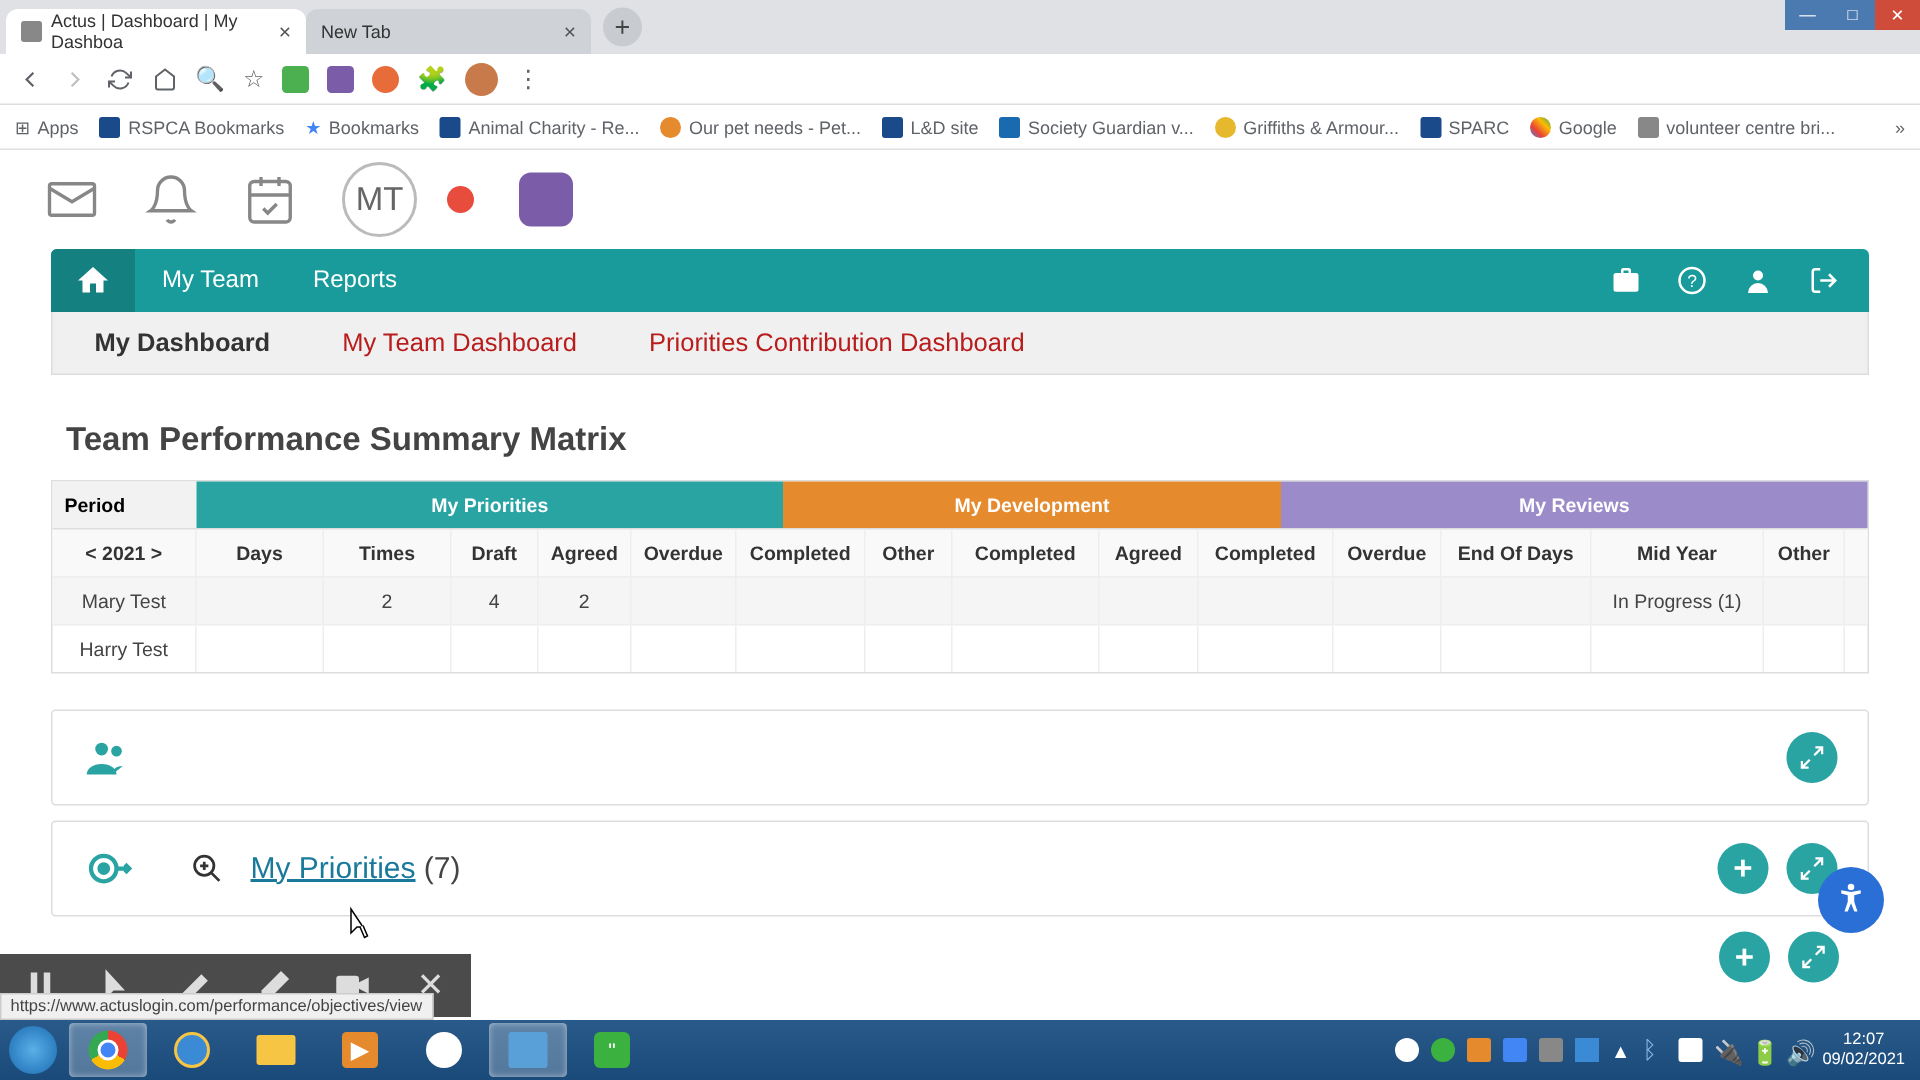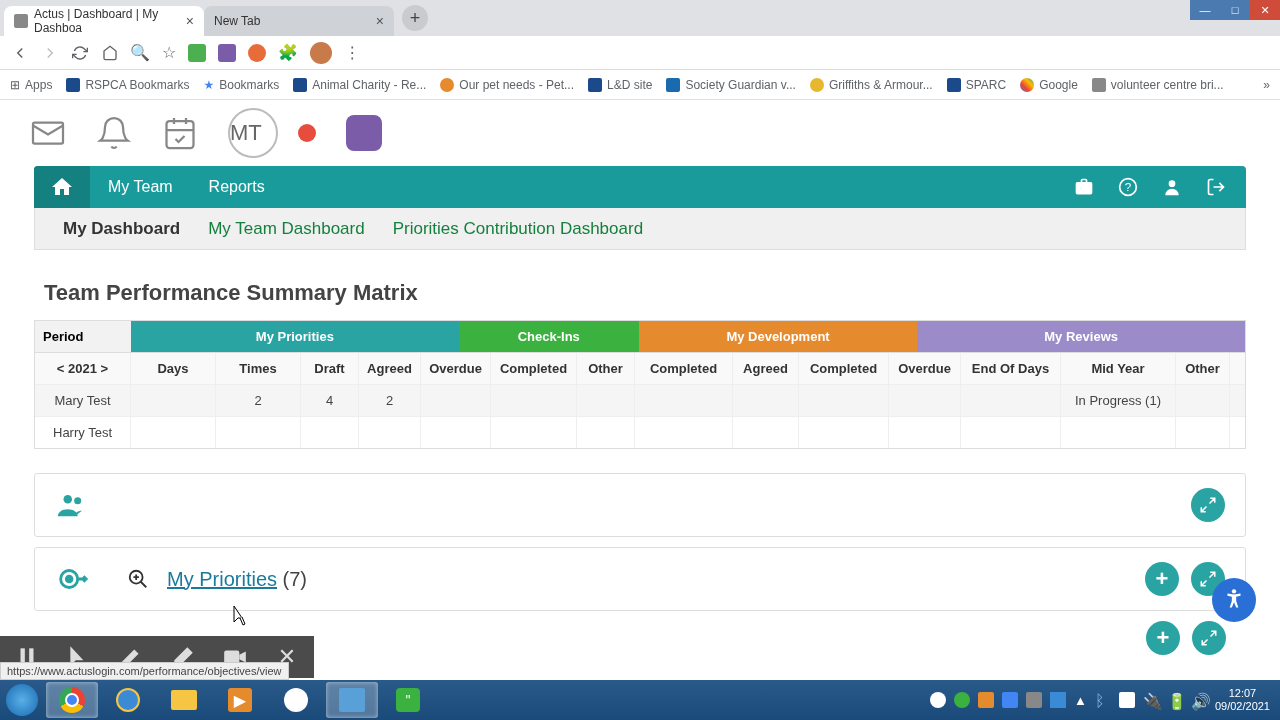--- a/index.html
+++ b/index.html
@@ -32,32 +32,32 @@
 .win-max { background: #4a7ab0; }
 .win-close { background: #d04c3a; }
 
 
 .page { height: 580px; overflow: hidden; background: #fff; position: relative; }
 .header { display: flex; align-items: center; justify-content: space-between; padding: 8px 30px; }
 .logo { width: 150px; height: 75px; }
 .logo svg { width: 100%; height: 100%; }
 .header-icons { display: flex; gap: 30px; align-items: center; }
 .header-icons .hi { width: 36px; height: 36px; color: #878787; }
-.avatar { width: 50px; height: 50px; border-radius: 50%; border: 2px solid #bbb; display: flex; align-items: center; font-size: 22px; color: #666; font-weight: 500; }
+.avatar { width: 50px; height: 50px; border-radius: 50%; border: 2px solid #bbb; display: flex; align-items: center; justify-content: center; font-size: 22px; color: #666; font-weight: 500; }
 .status-dot { width: 18px; height: 18px; border-radius: 50%; background: #e74c3c; margin-left: -10px; }
 .purple-btn { width: 36px; height: 36px; border-radius: 8px; background: #7a5ca8; }
 
 .nav-main { margin: 0 34px; background: #1a9b9b; height: 42px; display: flex; align-items: center; color: #fff; border-radius: 4px 4px 0 0; }
 .nav-home { width: 56px; height: 42px; background: #148080; display: flex; align-items: center; justify-content: center; border-radius: 4px 0 0 0; }
 .nav-main .tabitem { padding: 0 18px; font-size: 16px; cursor: pointer; }
 .nav-main-right { margin-left: auto; display: flex; gap: 24px; padding-right: 20px; }
 .nav-main-right .ri { width: 20px; height: 20px; color: #fff; }
 
-.nav-sub { margin: 0 34px; background: #f0f0f0; height: 42px; display: flex; align-items: center; gap: 28px; padding: 0 28px; border: 1px solid #ddd; border-top: none; }
-.nav-sub .subitem { font-size: 17px; color: #15803d; cursor: pointer; }
+.nav-sub { margin: 0 34px; background: #f0f0f0; height: 42px; display: flex; align-items: center; gap: 48px; padding: 0 28px; border: 1px solid #ddd; border-top: none; }
+.nav-sub .subitem { font-size: 17px; color: #b91c1c; cursor: pointer; }
 .nav-sub .subitem.active { font-weight: bold; color: #333; }
 
 .section-title { margin: 30px 44px 14px; font-size: 22px; color: #444; font-weight: bold; }
 
 .matrix { margin: 0 34px; border: 1px solid #ddd; }
 .matrix-head1 { display: flex; }
 .matrix-head1 .cell { padding: 8px; font-size: 13px; font-weight: bold; text-align: center; }
 .mh-period { width: 96px; background: #f2f2f2; text-align: left !important; padding-left: 8px; }
 .mh-logins { width: 170px; background: #f2f2f2; }
 .mh-prior { flex: 1.9; background: #2aa3a3; color: #fff; }
@@ -273,21 +273,20 @@
     <div class="subitem">My Team Dashboard</div>
     <div class="subitem">Priorities Contribution Dashboard</div>
   </div>
 
   <div class="section-title">Team Performance Summary Matrix</div>
 
   <div class="matrix">
     <div class="matrix-head1">
       <div class="cell mh-period">Period</div>
       <div class="cell mh-prior">My Priorities</div>
-      <div class="cell mh-check">Check-Ins</div>
       <div class="cell mh-dev">My Development</div>
       <div class="cell mh-rev">My Reviews</div>
     </div>
     <div class="matrix-head2">
       <div class="cell c-period">&lt; 2021 &gt;</div>
       <div class="cell c-days">Days</div>
       <div class="cell c-times">Times</div>
       <div class="cell c-draft">Draft</div>
       <div class="cell c-agreed">Agreed</div>
       <div class="cell c-overdue">Overdue</div>

